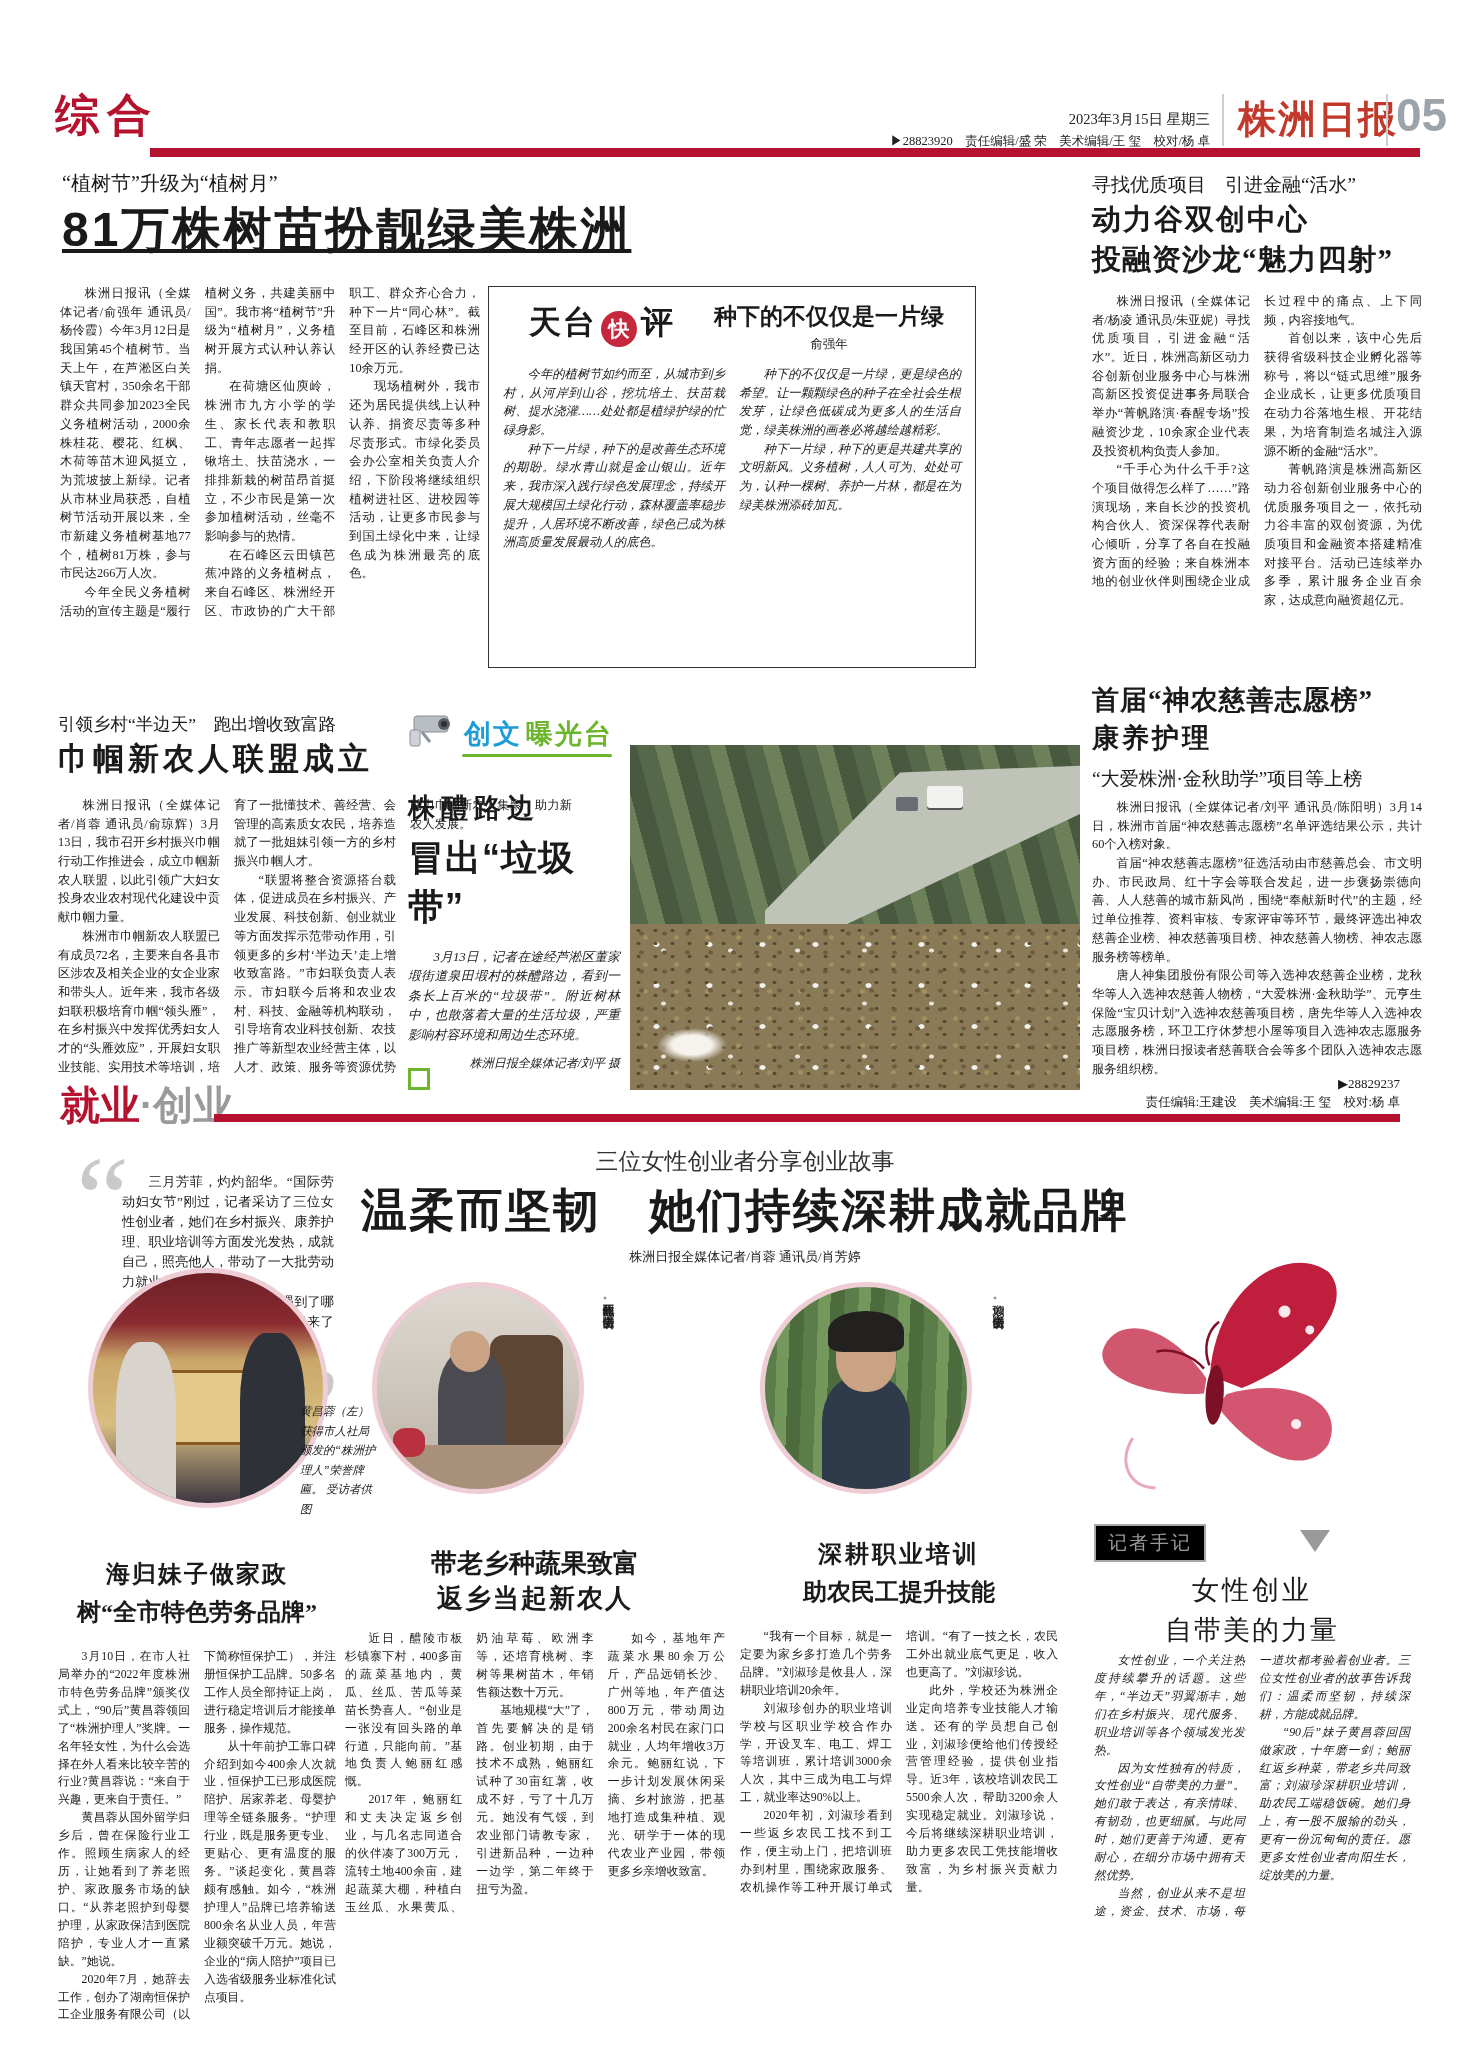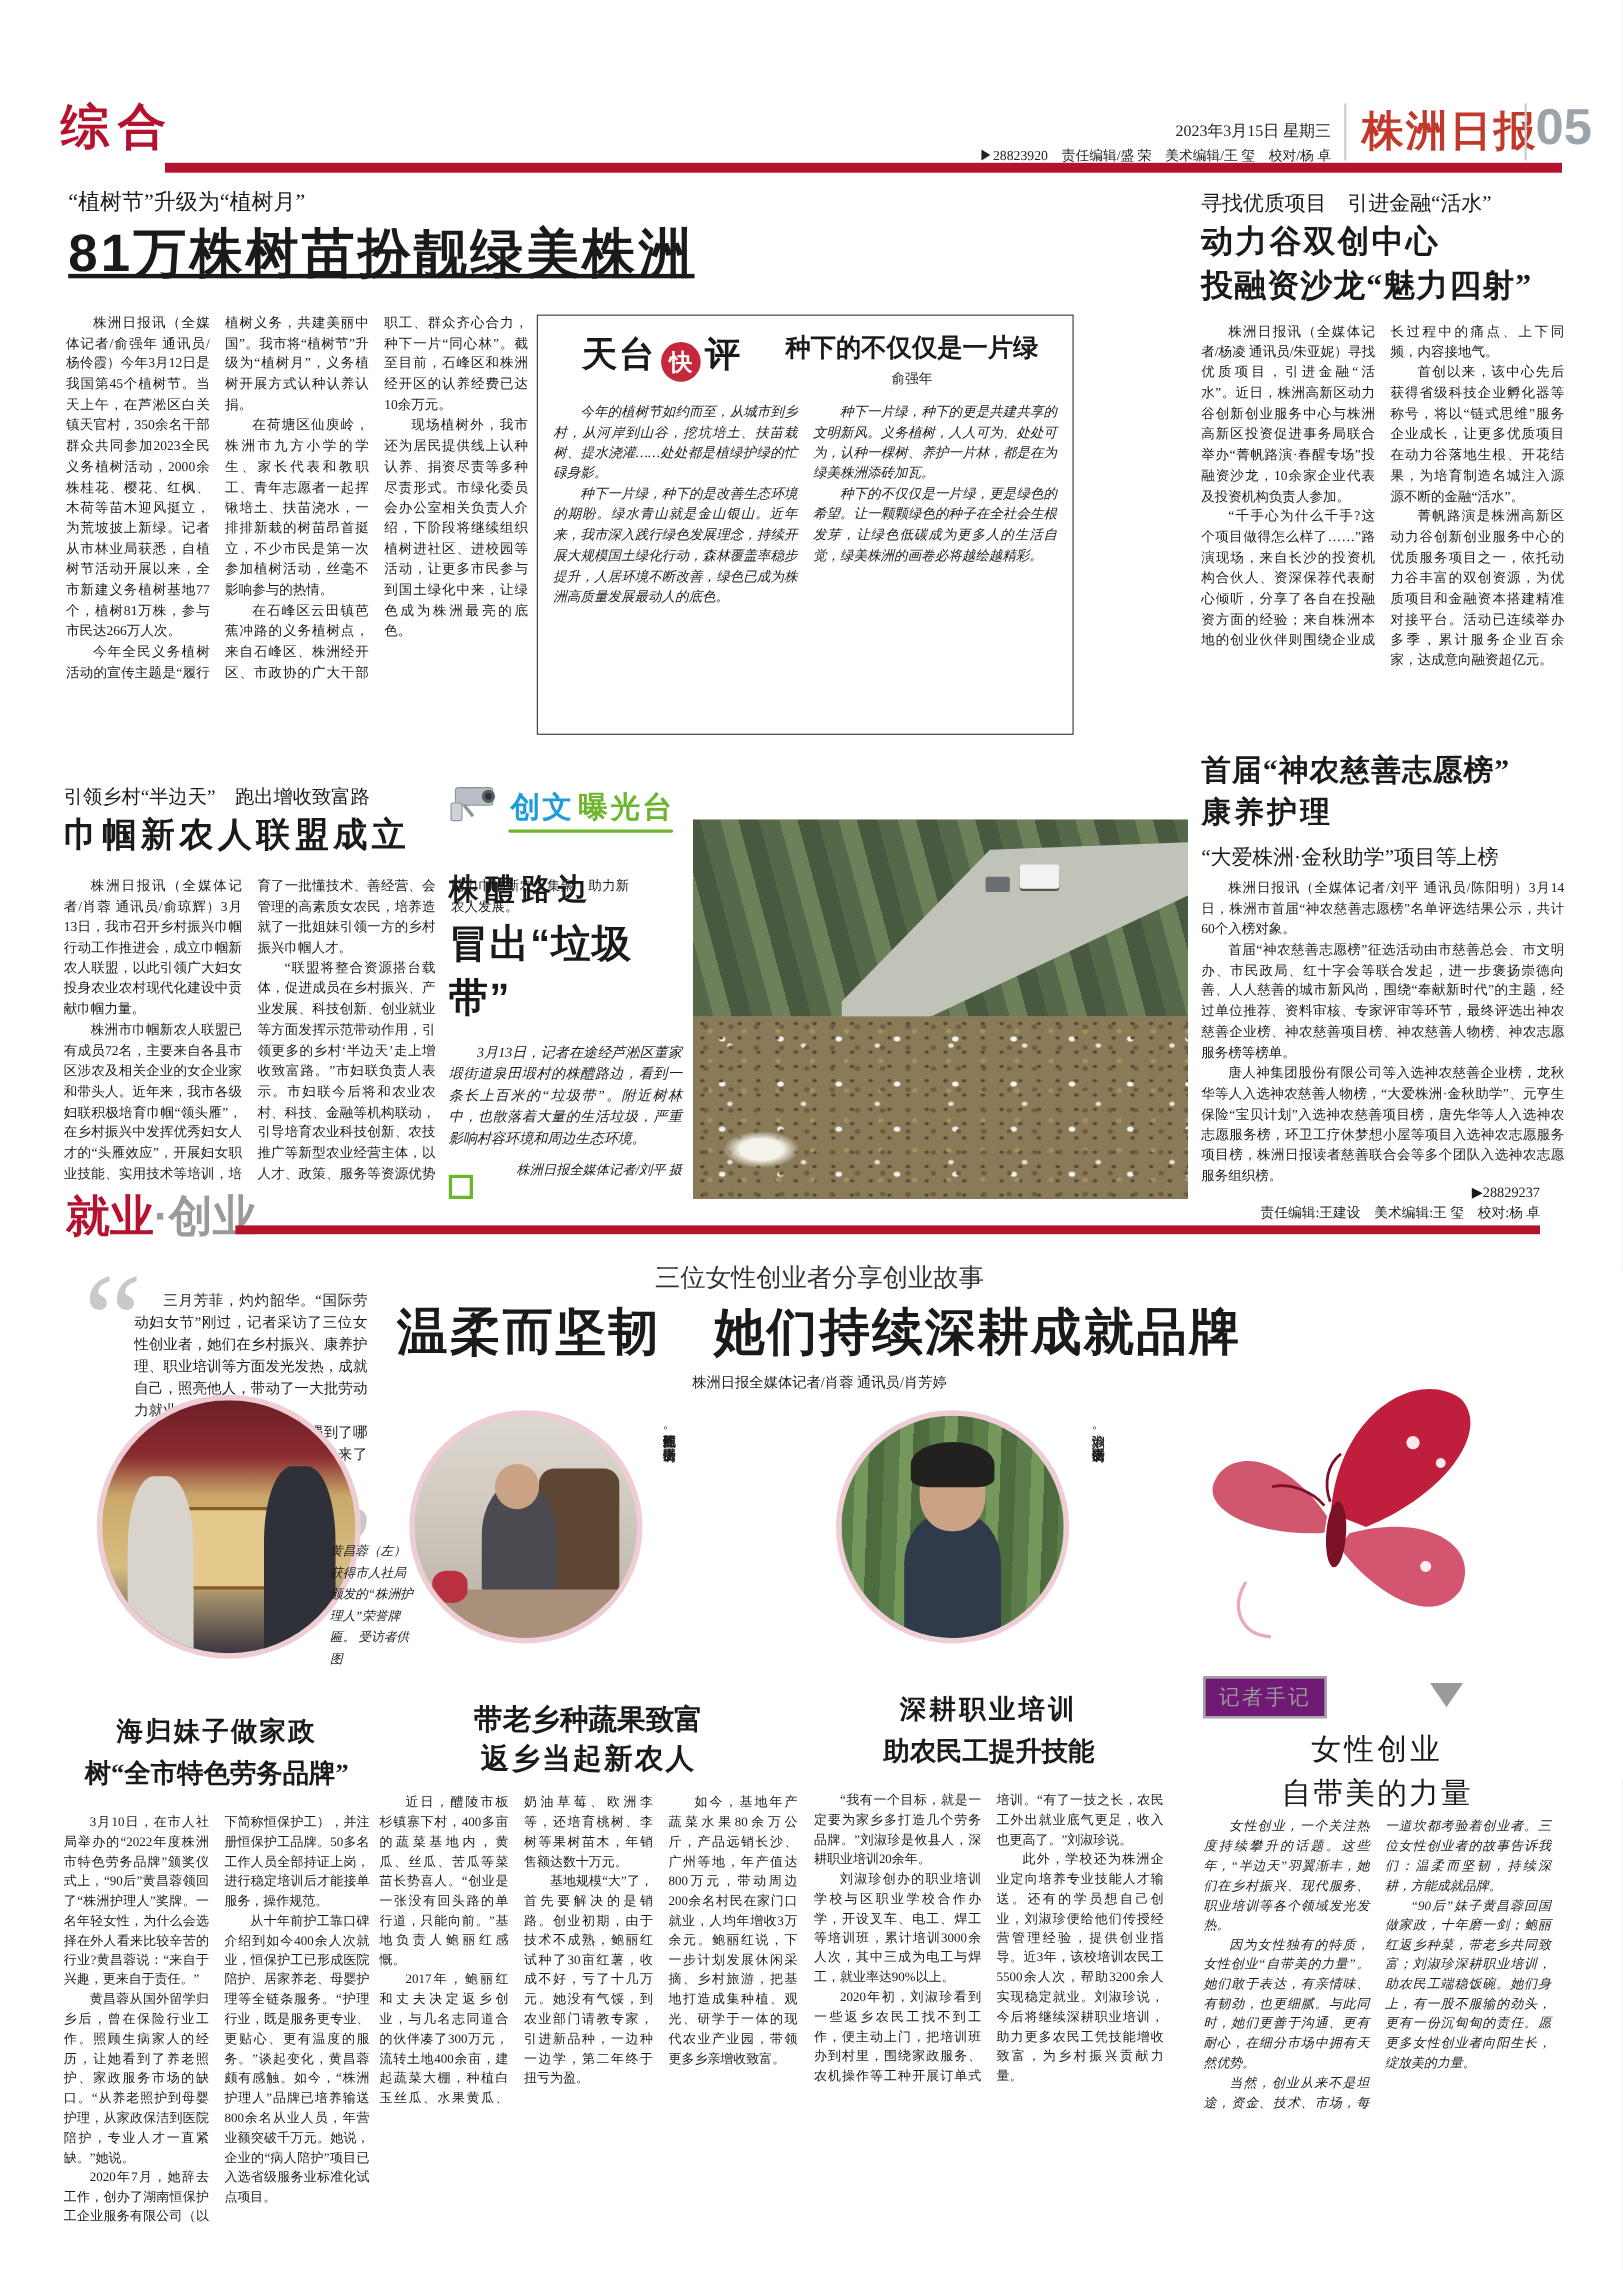--- a/index.html
+++ b/index.html
@@ -18,21 +18,21 @@
   .kai{font-style:italic;}
   .vcap{writing-mode:vertical-rl;font-size:12px;line-height:1.7;}
   .circle{border-radius:50%;overflow:hidden;border:5px solid #eecdd4;box-sizing:border-box;background:#ccc;}
   .sep{width:2px;background:#c9ced4;}
   .seal{display:inline-block;width:36px;height:36px;border-radius:50%;background:#c5273c;color:#fff;
         font-size:21px;line-height:36px;text-align:center;vertical-align:middle;font-weight:bold;}
   .logo-cal{font-weight:bold;letter-spacing:2px;}
   .quote-mark{font-size:120px;color:#c9c9c9;font-family:"Liberation Serif",serif;line-height:1;}
   .green-corner{width:16px;height:16px;border:3px solid #6cb52d;}
   .tab-box{border:2px solid #a8a8a8;color:#9a9a9a;font-size:19px;letter-spacing:2px;
-           padding:4px 12px;display:inline-block;background:#701a75;}
+           padding:4px 12px;display:inline-block;background:#000000;}
   .tri-down{width:0;height:0;border-left:15px solid transparent;border-right:15px solid transparent;
             border-top:22px solid #9a9a9a;}
 </style>
 </head>
 <body>
 
 <div class="page">
 
   <div class="abs red b" style="left:55px;top:86px;font-size:44px;letter-spacing:8px;">综合</div>
   <div class="abs rule" style="left:150px;top:148px;width:1270px;height:9px;"></div>
@@ -62,22 +62,22 @@
       <span class="seal">快</span>
       <span class="logo-cal" style="font-size:32px;">评</span>
     </div>
     <div class="ctr" style="position:absolute;left:210px;top:14px;width:260px;">
       <div class="sans b" style="font-size:23px;">种下的不仅仅是一片绿</div>
       <div style="font-size:12.5px;margin-top:4px;">俞强年</div>
     </div>
     <div class="body cols2 kai" style="position:absolute;left:14px;top:78px;width:458px;height:288px;">
         <p class="para">今年的植树节如约而至，从城市到乡村，从河岸到山谷，挖坑培土、扶苗栽树、提水浇灌……处处都是植绿护绿的忙碌身影。</p>
         <p class="para">种下一片绿，种下的是改善生态环境的期盼。绿水青山就是金山银山。近年来，我市深入践行绿色发展理念，持续开展大规模国土绿化行动，森林覆盖率稳步提升，人居环境不断改善，绿色已成为株洲高质量发展最动人的底色。</p>
+        <p class="para">种下的不仅仅是一片绿，更是绿色的希望。让一颗颗绿色的种子在全社会生根发芽，让绿色低碳成为更多人的生活自觉，绿美株洲的画卷必将越绘越精彩。</p>
         <p class="para">种下一片绿，种下的更是共建共享的文明新风。义务植树，人人可为、处处可为，认种一棵树、养护一片林，都是在为绿美株洲添砖加瓦。</p>
-        <p class="para">种下的不仅仅是一片绿，更是绿色的希望。让一颗颗绿色的种子在全社会生根发芽，让绿色低碳成为更多人的生活自觉，绿美株洲的画卷必将越绘越精彩。</p>
       </div>
   </div>
 
   <div class="abs" style="left:1092px;top:172px;font-size:19px;">寻找优质项目　引进金融“活水”</div>
   <div class="abs b" style="left:1092px;top:200px;font-size:29px;letter-spacing:2px;">动力谷双创中心</div>
   <div class="abs b" style="left:1092px;top:240px;font-size:29px;letter-spacing:1px;">投融资沙龙“魅力四射”</div>
   <div class="abs body cols2" style="left:1092px;top:292px;width:330px;height:372px;">
       <p class="para">株洲日报讯（全媒体记者/杨凌 通讯员/朱亚妮）寻找优质项目，引进金融“活水”。近日，株洲高新区动力谷创新创业服务中心与株洲高新区投资促进事务局联合举办“菁帆路演·春醒专场”投融资沙龙，10余家企业代表及投资机构负责人参加。</p>
       <p class="para">“千手心为什么千手?这个项目做得怎么样了……”路演现场，来自长沙的投资机构合伙人、资深保荐代表耐心倾听，分享了各自在投融资方面的经验；来自株洲本地的创业伙伴则围绕企业成长过程中的痛点、上下同频，内容接地气。</p>
       <p class="para">首创以来，该中心先后获得省级科技企业孵化器等称号，将以“链式思维”服务企业成长，让更多优质项目在动力谷落地生根、开花结果，为培育制造名城注入源源不断的金融“活水”。</p>

